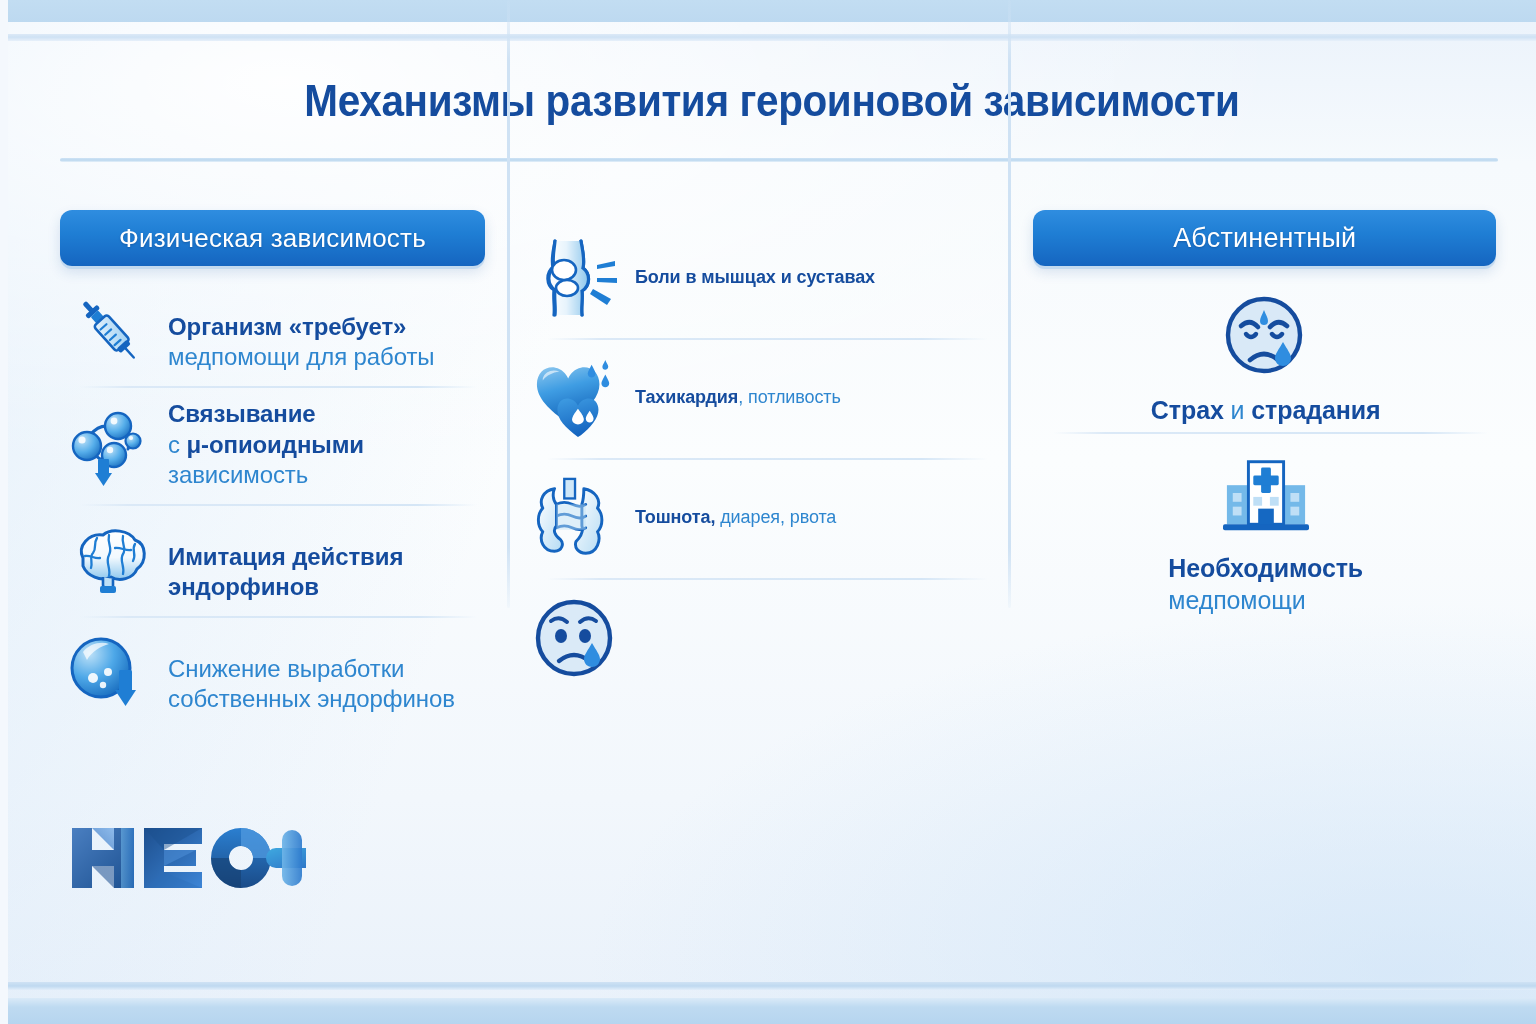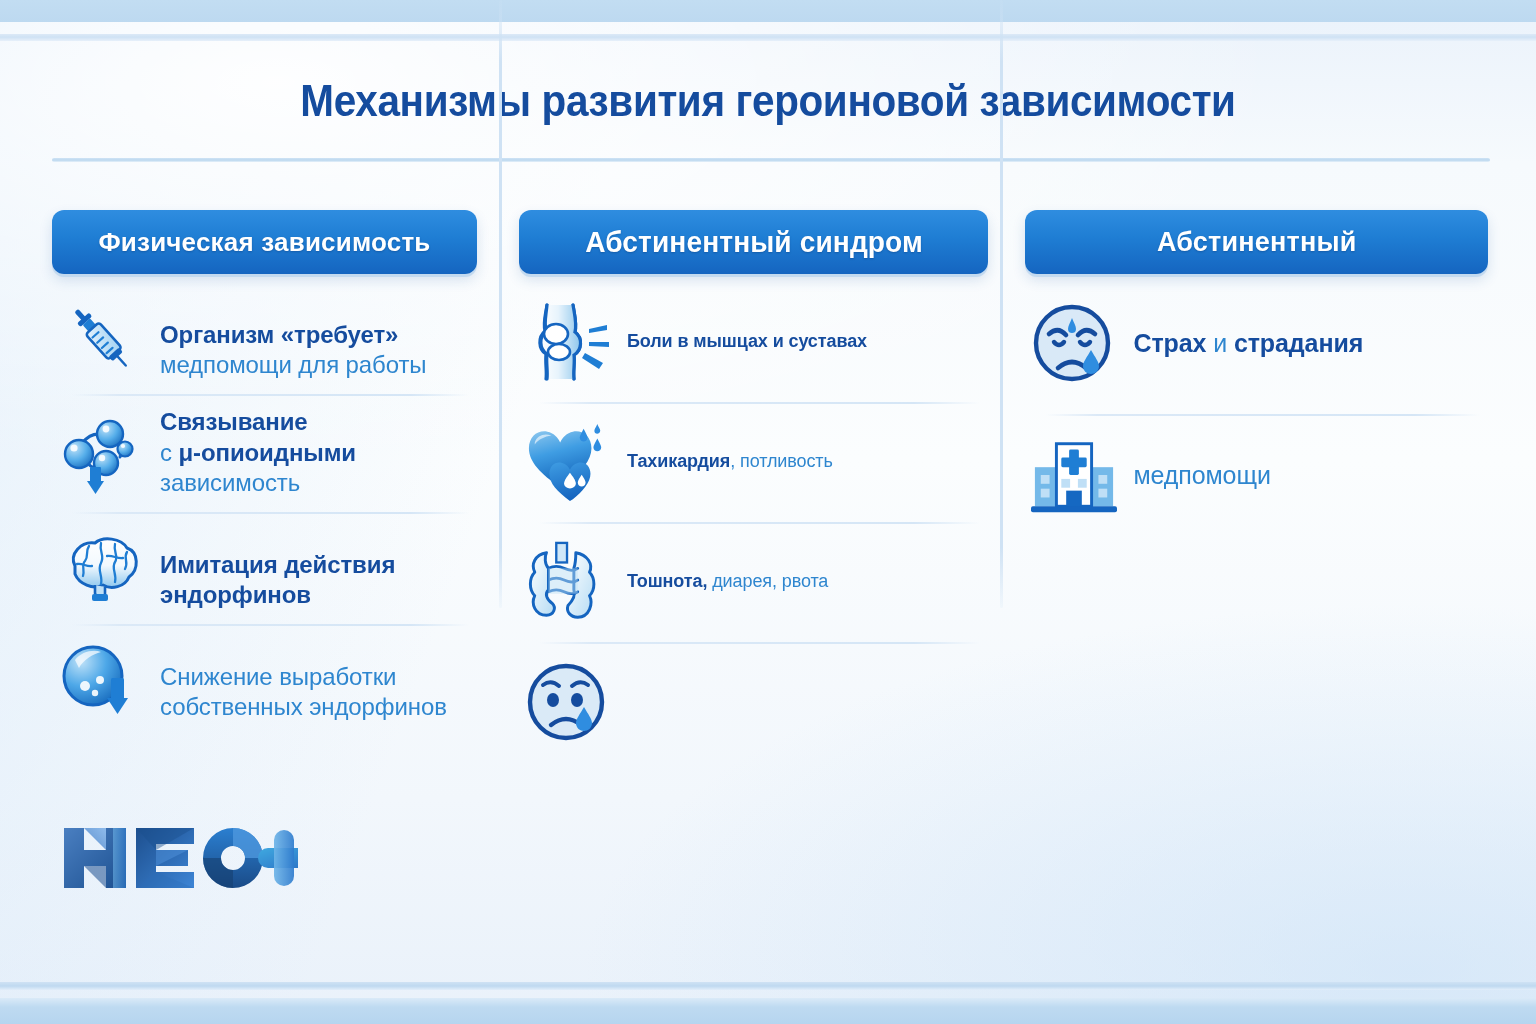--- a/index.html
+++ b/index.html
@@ -15,20 +15,21 @@
     position:relative;
   }
 
   
   .stage {
     position:absolute; inset:0;
     background:
       linear-gradient(180deg,#eaf2fb 0%, #f6fafd 16%, #fbfdfe 45%, #f2f7fc 78%, #e9f1fa 100%),
       #f4f8fd;
     overflow:hidden;
+    margin-left:8px;
   }
   .bg-wash {
     position:absolute; left:0; top:0; width:100%; height:100%;
     background:
       radial-gradient(120% 70% at 18% 8%, rgba(255,255,255,.95) 0%, rgba(255,255,255,0) 55%),
       radial-gradient(90% 60% at 92% 95%, rgba(199,224,247,.55) 0%, rgba(199,224,247,0) 60%),
       linear-gradient(110deg, rgba(214,232,249,.55) 0%, rgba(255,255,255,0) 35%);
     pointer-events:none;
   }
 
@@ -81,27 +82,27 @@
   .v-divider {
     position:absolute; top:0; width:3px; height:608px;
     background:linear-gradient(180deg,rgba(205,226,245,.15) 0%,#cfe2f4 10%,#cfe2f4 90%,rgba(205,226,245,.15) 100%);
     border-radius:2px;
   }
   .v-divider.d1 { left:499px; }
   .v-divider.d2 { left:1000px; }
 
   
   .col-head {
-    height:64px;
+    height:56px;
     border-radius:12px;
     background:linear-gradient(180deg,#2f8de0 0%,#1f7ed4 42%,#1565c0 100%);
     box-shadow:0 3px 0 rgba(190,215,238,.85), 0 6px 13px rgba(30,90,160,.16);
     display:flex; align-items:center; justify-content:center;
     color:#ffffff;
-    font-weight:700;
+    font-weight:400;
     text-shadow:0 1px 2px rgba(10,50,105,.35);
     white-space:nowrap;
     overflow:hidden;
   }
   .col-head span { display:block; }
   .head-1 span { font-size:26px; letter-spacing:.2px; }
   .head-2 span {
     font-family:"Liberation Sans Narrow","Liberation Sans",sans-serif;
     font-size:29px; transform:scaleX(.97); letter-spacing:.1px;
   }
@@ -137,21 +138,21 @@
   .item-text .n { font-weight:400; color:#2e86cf; }
   .item-text .row { display:block; white-space:nowrap; }
 
   
   .col-1 .item-text { font-size:24px; }
   .col-2 .item-text { font-size:18px; }
   .col-3 .item-text { font-size:25px; }
 
   .col-1 .item { padding:13px 4px 13px 6px;align-items:flex-end; }
   .col-2 .item { padding:17px 4px 17px 6px; }
-  .col-3 .item { padding:18px 4px 28px 6px; }
+  .col-3 .item { padding:18px 4px 6px 6px;flex-direction:column; }
 
   
   .logo {
     position:absolute; left:58px; top:820px;
     width:240px; height:76px;
   }
 </style>
 </head>
 <body>
 
@@ -294,23 +295,20 @@
           <div class="item-text">
             <span class="row"><span class="n">Снижение выработки</span></span>
             <span class="row"><span class="n">собственных эндорфинов</span></span>
           </div>
         </div>
 
       </div>
     </div>
 
     <div class="col col-2">
-      <div class="col-head head-2">
-        <span>Абстинентный синдром</span>
-      </div>
 
       <div class="list">
 
         <div class="item">
           <div class="icon-wrap">
             <svg width="86" height="86" viewBox="0 0 86 86">
               <defs>
                 <linearGradient id="g-bone" x1="0" y1="0" x2="1" y2="0">
                   <stop offset="0" stop-color="#ffffff"></stop>
                   <stop offset="0.45" stop-color="#e6f3fc"></stop>
@@ -456,20 +454,21 @@
                 <rect x="10" y="40" width="9" height="9"></rect>
                 <rect x="10" y="54" width="9" height="9"></rect>
                 <rect x="69" y="40" width="9" height="9"></rect>
                 <rect x="69" y="54" width="9" height="9"></rect>
               </g>
               <rect x="36" y="56" width="16" height="16" fill="#1568c2"></rect>
               <rect x="0" y="72" width="88" height="6" rx="2" fill="#1565c0"></rect>
             </svg>
           </div>
           <div class="item-text">
+            <span class="row"><span class="b">Необходимость</span></span>
             <span class="row"><span class="n">медпомощи</span></span>
           </div>
         </div>
 
       </div>
     </div>
 
   </div>
 
   <div class="logo">

